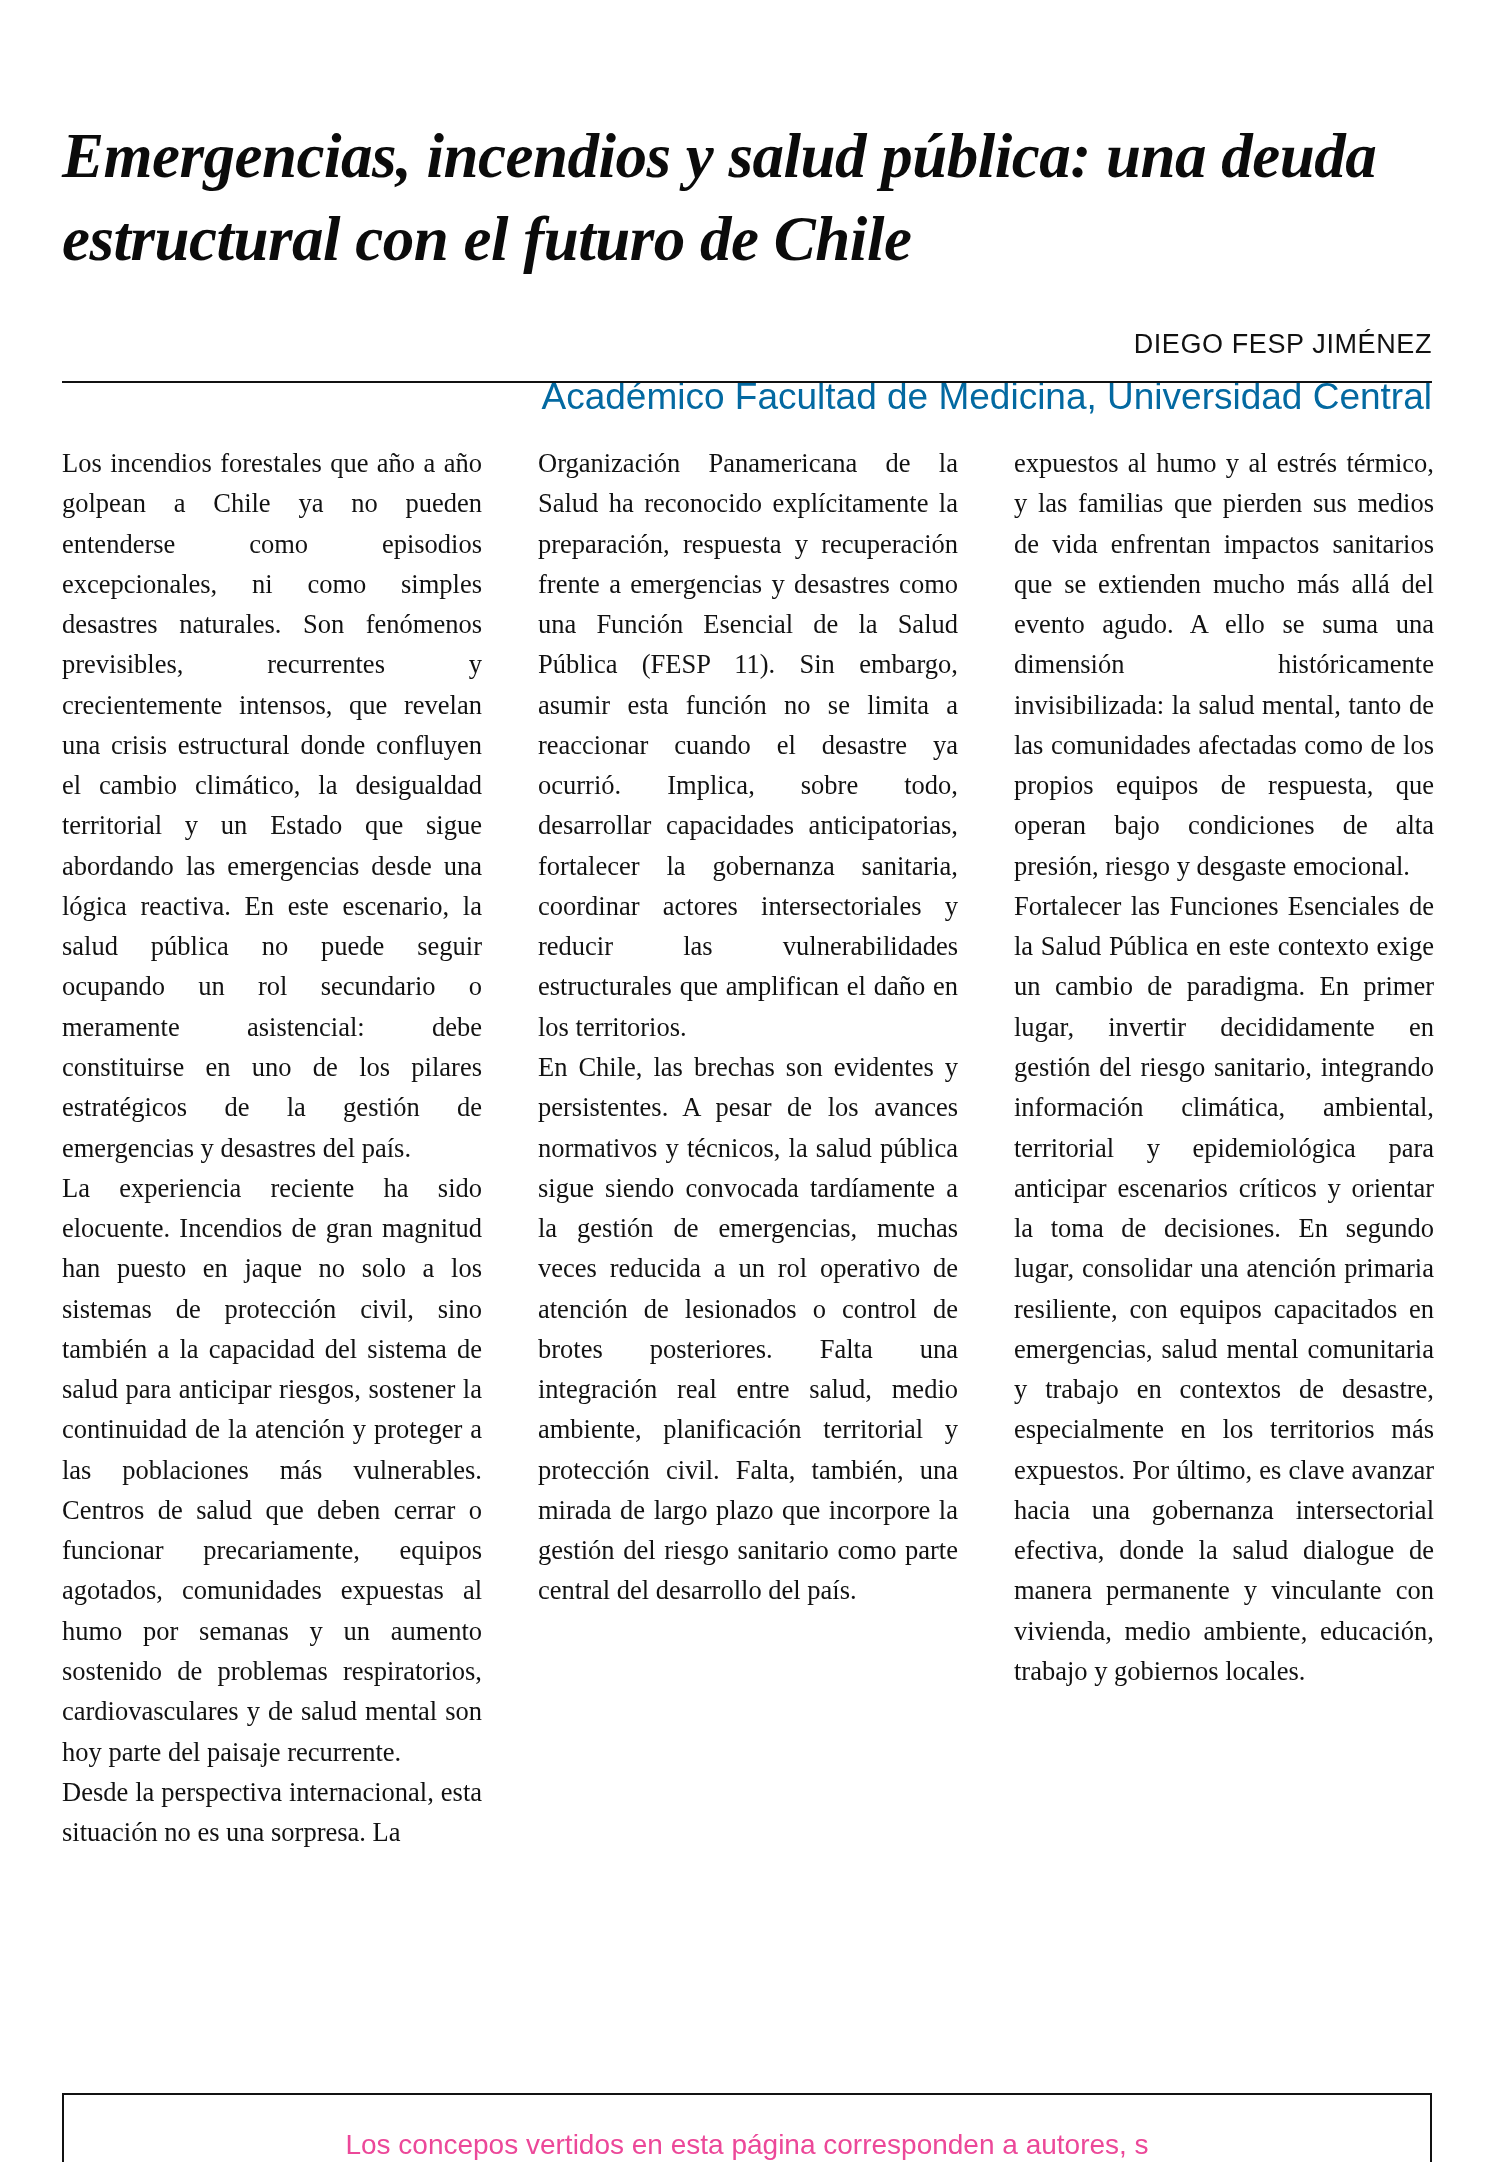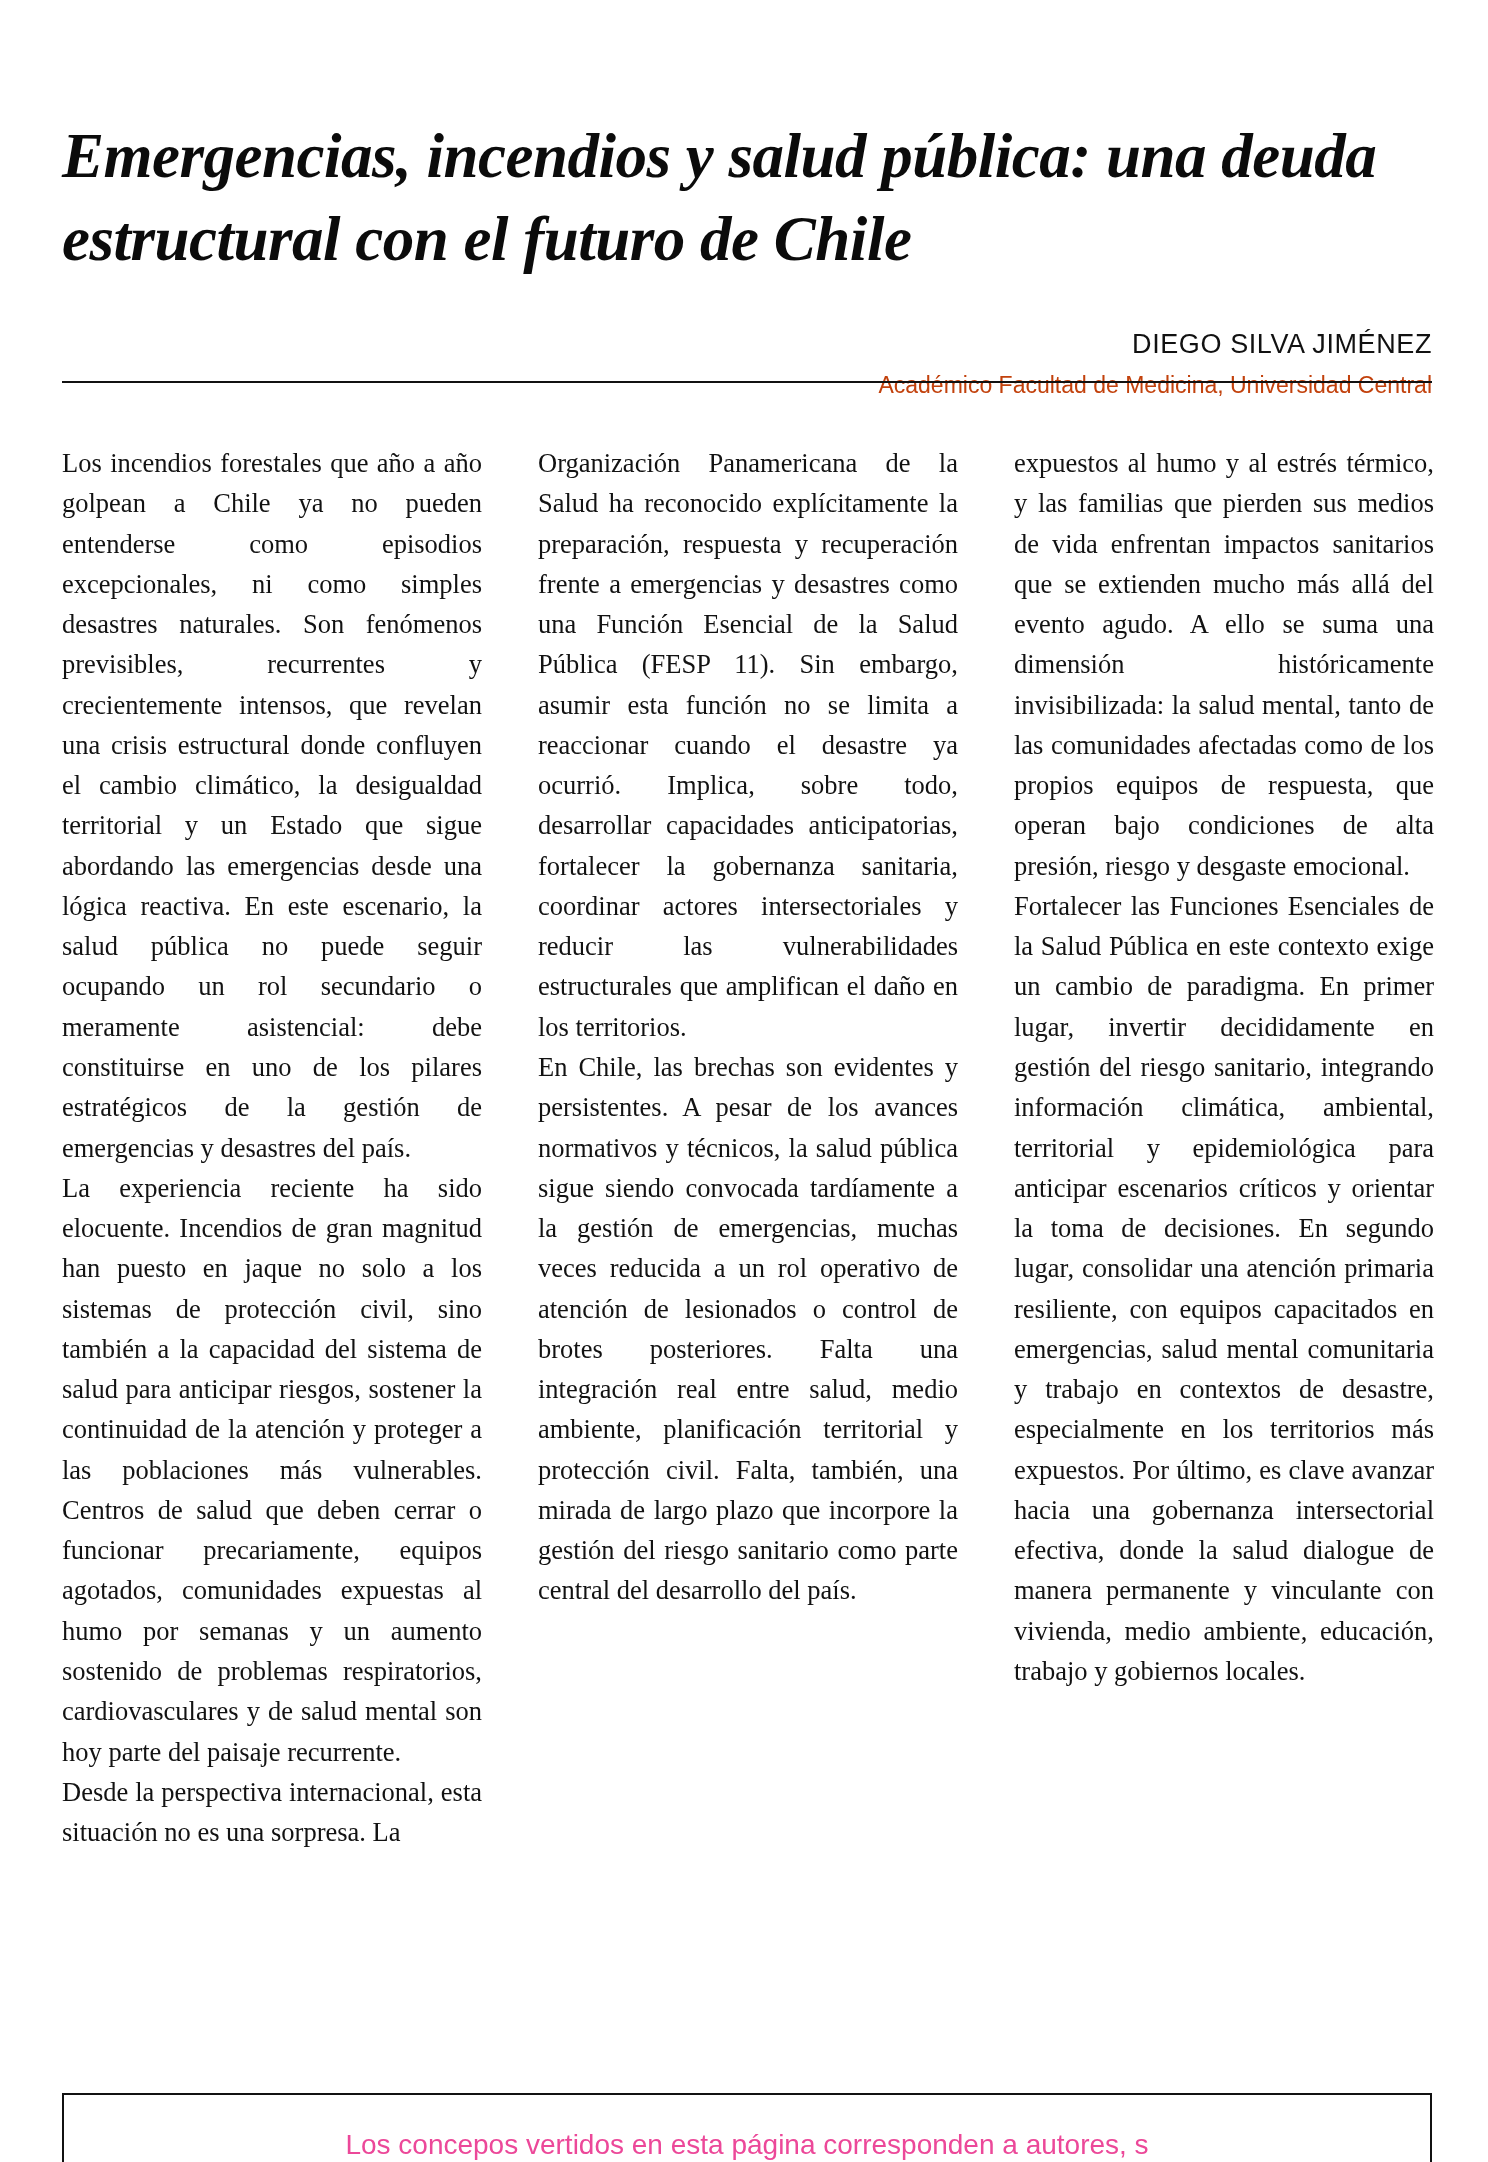--- a/index.html
+++ b/index.html
@@ -53,22 +53,22 @@
     text-align: right;
     font-family: "Liberation Sans", sans-serif;
   }
   .byline-author {
     font-size: 27px;
     letter-spacing: 0.6px;
     color: #111111;
     line-height: 1.3;
   }
   .byline-role {
-    font-size: 23px;
-    color: #c2410c;
+    font-size: 37px;
+    color: #0369a1;
     line-height: 1.55;
     margin-top: 6px;
   }
   .columns {
     position: absolute;
     left: 62px;
     top: 432px;
     width: 1372px;
     height: 1600px;
     display: flex;
@@ -110,21 +110,21 @@
   }
 </style>
 </head>
 <body>
 
 <div class="page">
 
   <h1 class="headline">Emergencias, incendios y salud pública: una deuda estructural con el futuro de Chile</h1>
 
   <div class="byline-block">
-    <div class="byline-author">DIEGO SILVA JIMÉNEZ</div>
+    <div class="byline-author">DIEGO FESP JIMÉNEZ</div>
     <div class="byline-role">Académico Facultad de Medicina, Universidad Central</div>
   </div>
 
   <div class="byline-rule"></div>
 
   <div class="columns">
 
     <div class="col">
       <p>Los incendios forestales que año a año golpean a Chile ya no pueden entenderse como episodios excepcionales, ni como simples desastres naturales. Son fenómenos previsibles, recurrentes y crecientemente intensos, que revelan una crisis estructural donde confluyen el cambio climático, la desigualdad territorial y un Estado que sigue abordando las emergencias desde una lógica reactiva. En este escenario, la salud pública no puede seguir ocupando un rol secundario o meramente asistencial: debe constituirse en uno de los pilares estratégicos de la gestión de emergencias y desastres del país.</p>
       <p>La experiencia reciente ha sido elocuente. Incendios de gran magnitud han puesto en jaque no solo a los sistemas de protección civil, sino también a la capacidad del sistema de salud para anticipar riesgos, sostener la continuidad de la atención y proteger a las poblaciones más vulnerables. Centros de salud que deben cerrar o funcionar precariamente, equipos agotados, comunidades expuestas al humo por semanas y un aumento sostenido de problemas respiratorios, cardiovasculares y de salud mental son hoy parte del paisaje recurrente.</p>

